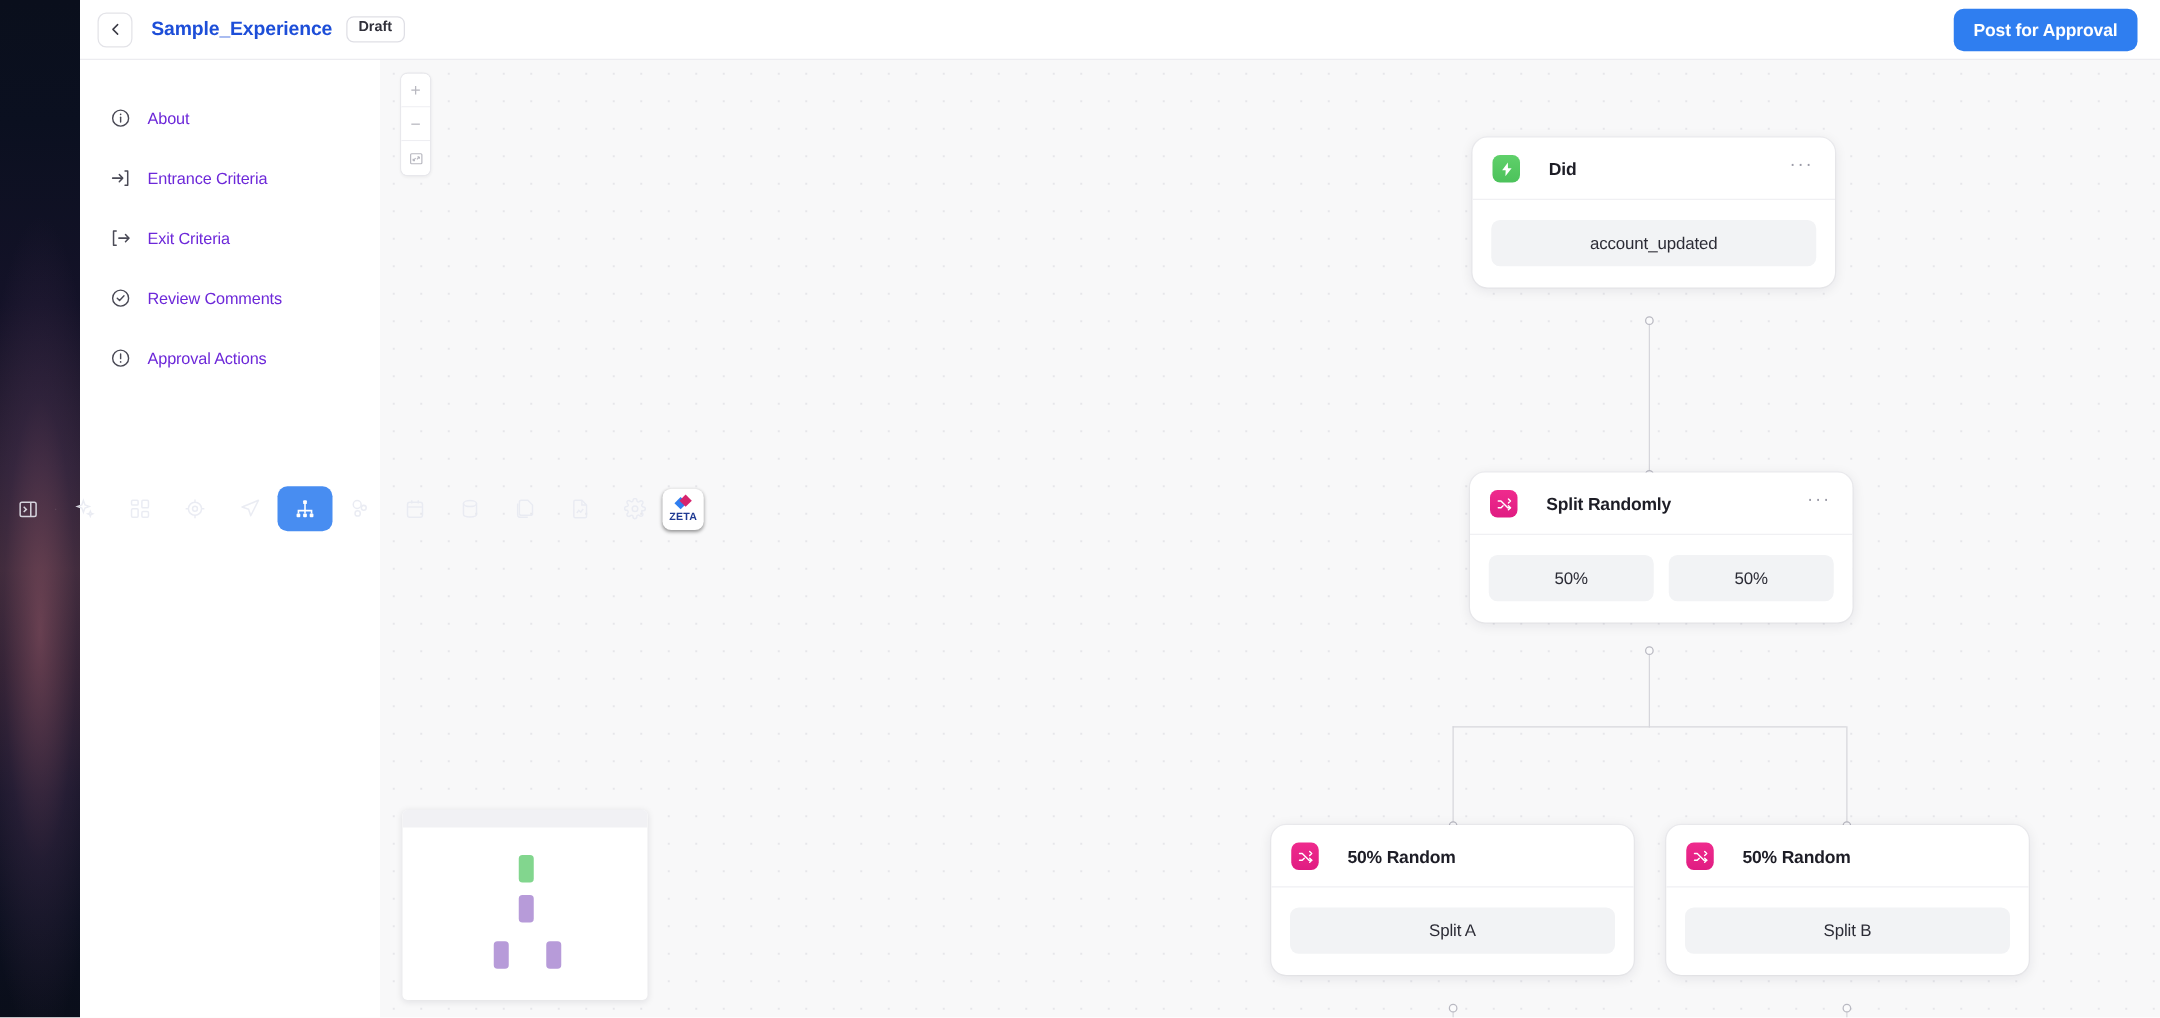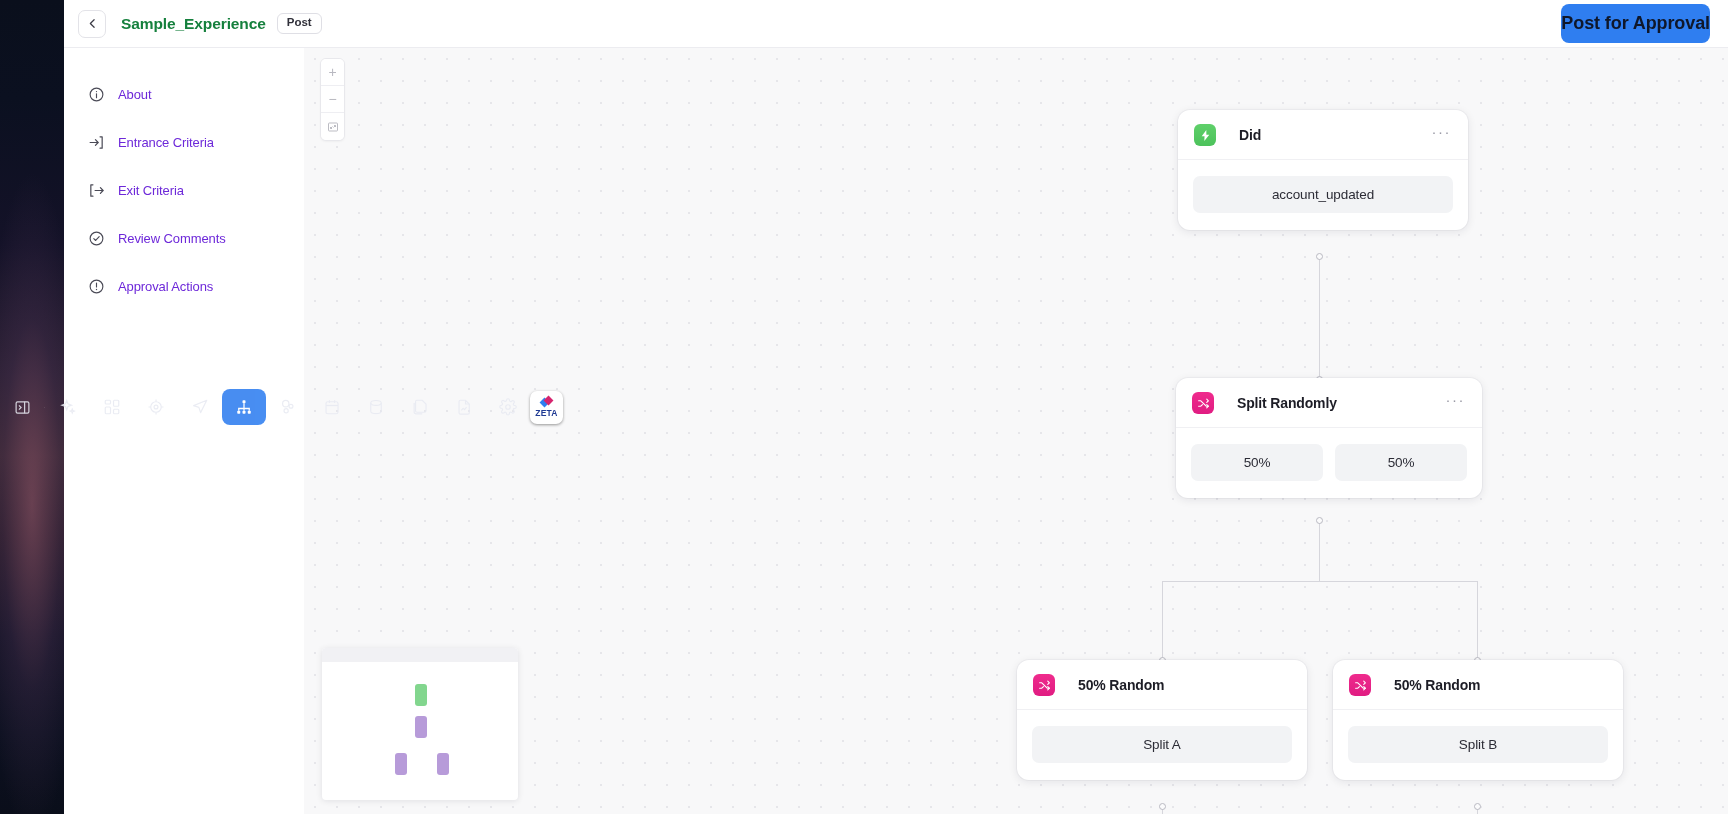--- a/index.html
+++ b/index.html
@@ -56,30 +56,30 @@
     background: #fff;
     border-bottom: 1px solid #ececf0;
     position: relative; z-index: 4;
   }
   .back-btn {
     width: 28px; height: 28px; border: 1px solid #e3e3e8; border-radius: 7px;
     background: #fff; display: flex; align-items: center; justify-content: center;
     color: #3a3a44; cursor: pointer;
   }
   .exp-title {
-    margin-left: 15px; font-size: 15.5px; font-weight: 700; color: #15803d; letter-spacing: -.1px;
+    margin-left: 15px; font-size: 15.5px; font-weight: 700; color: #1d4ed8; letter-spacing: -.1px;
   }
   .draft-badge {
     margin-left: 11px; padding: 3px 9px 4px; border: 1px solid #dfdfe5; border-radius: 6px;
     font-size: 11.5px; font-weight: 700; color: #30303a; background: #fff; line-height: 1;
   }
   .header-spacer { flex: 1 1 auto; }
   .post-btn {
-    background: #2f7ef0; color: #0f172a; border: none; border-radius: 8px;
-    padding: 9px 0; font-size: 18px; font-weight: 700;
+    background: #2f7ef0; color: #ffffff; border: none; border-radius: 8px;
+    padding: 9px 16px; font-size: 14px; font-weight: 700;
     font-family: "Liberation Sans", sans-serif; cursor: pointer;
     letter-spacing: -.1px;
   }
 
   
   .body-row { flex: 1 1 auto; display: flex; min-height: 0; position: relative; }
 
   .nav-panel {
     width: 240px; flex: 0 0 240px; background: #fff; padding: 22px 0 0 0;
     position: relative; z-index: 3;
@@ -304,21 +304,21 @@
 
   <div class="right-col">
 
     <header class="header">
       <div class="back-btn">
         <svg width="13" height="13" viewBox="0 0 24 24" fill="none" stroke="currentColor" stroke-width="2.2" stroke-linecap="round" stroke-linejoin="round">
           <path d="M15 5l-7 7 7 7"></path>
         </svg>
       </div>
       <div class="exp-title">Sample_Experience</div>
-      <div class="draft-badge">Post</div>
+      <div class="draft-badge">Draft</div>
       <div class="header-spacer"></div>
       <button class="post-btn">Post for Approval</button>
     </header>
 
     <div class="body-row">
 
       <aside class="nav-panel">
 
         <div class="nav-item">
           <span class="nav-ic">

